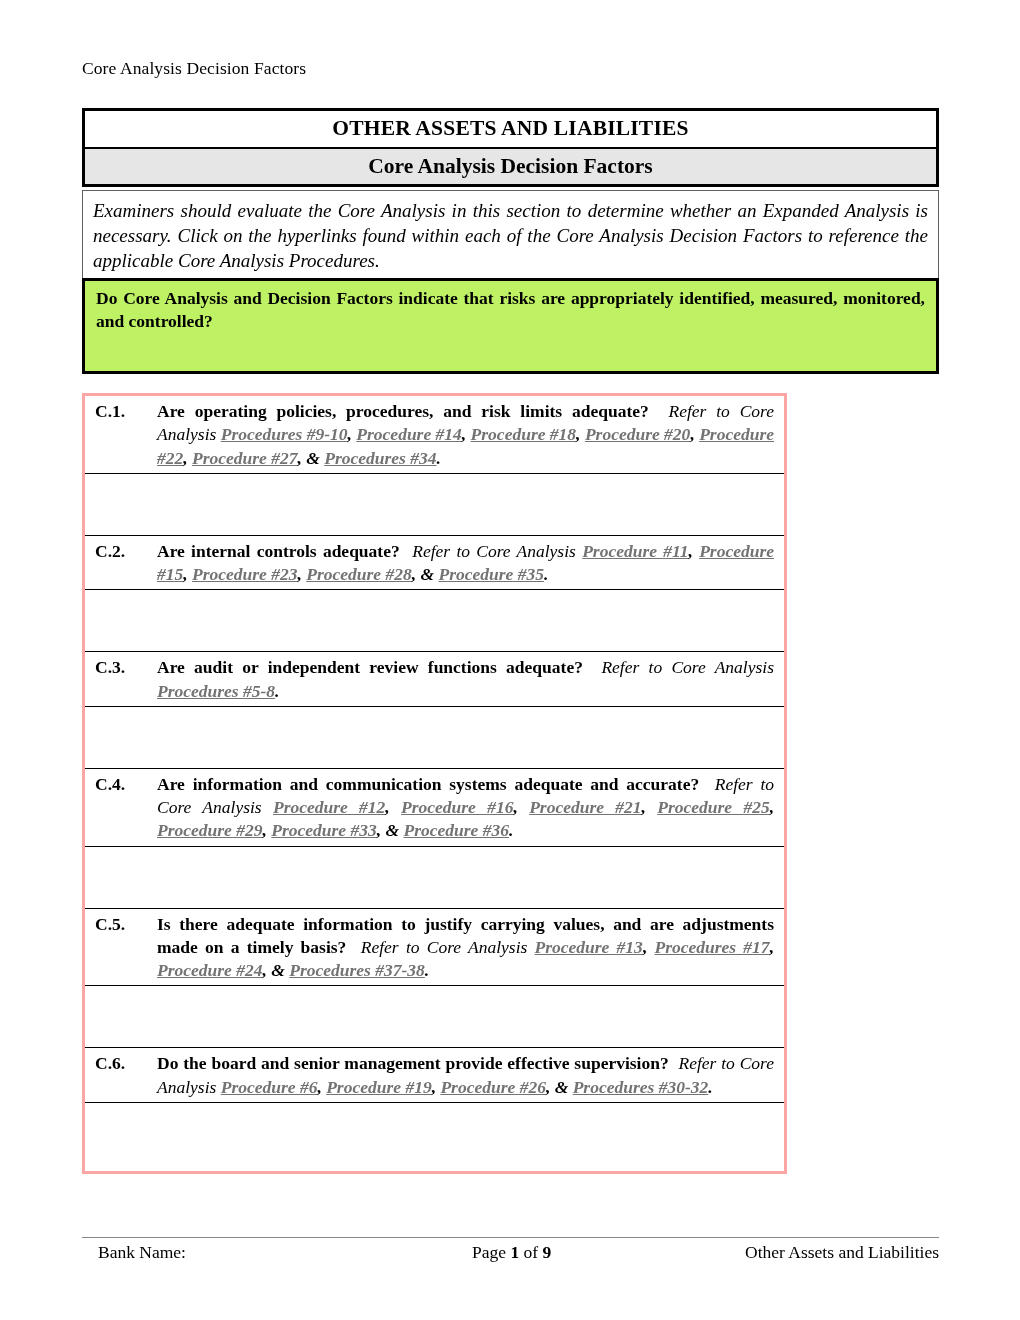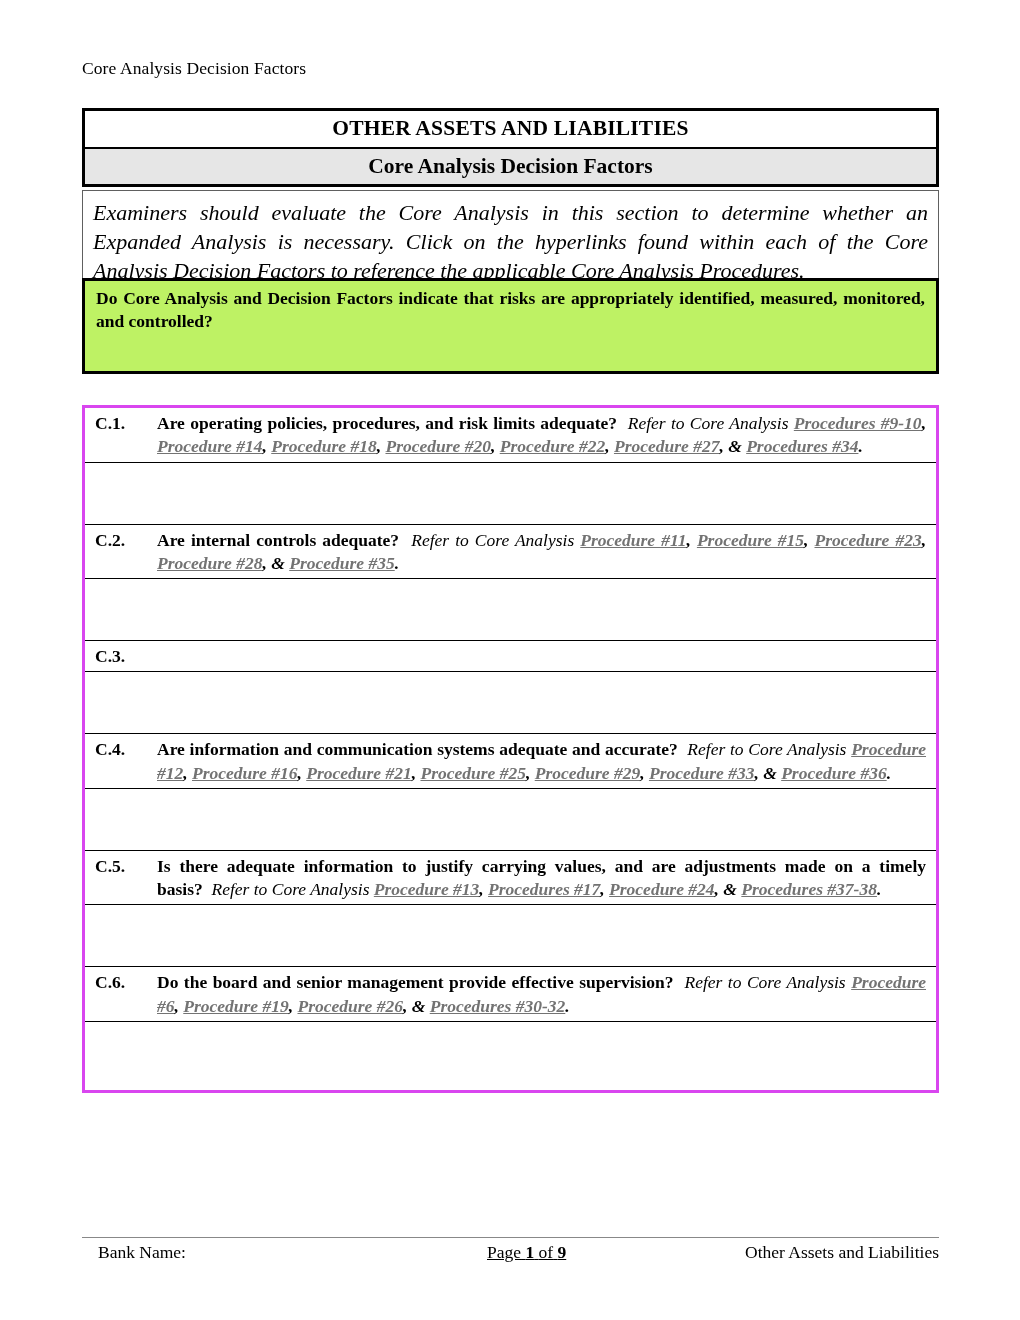--- a/index.html
+++ b/index.html
@@ -67,21 +67,21 @@
     left: 82px;
     top: 190px;
     width: 857px;
     box-sizing: border-box;
     border: 1.5px solid #606060;
     padding: 7px 10px 8px 10px;
     background: #ffffff;
   }
   .intro-text {
     font-style: italic;
-    font-size: 22px;
+    font-size: 19px;
     line-height: 1.32;
     text-align: justify;
     margin: 0;
   }
 
   
   .mainq-box {
     position: absolute;
     left: 82px;
     top: 278px;
@@ -98,25 +98,24 @@
     line-height: 1.34;
     text-align: justify;
     margin: 0;
   }
 
   
   .factors {
     position: absolute;
     left: 82px;
     top: 393px;
-    width: 857px;
-    box-sizing: border-box;
-    border: 3px solid #d946ef;
-    background: #ffffff;
-    margin-top: 12px;
+    width: 705px;
+    box-sizing: border-box;
+    border: 3px solid #fca5a5;
+    background: #ffffff;
   }
   .factor-row {
     box-sizing: border-box;
     border-bottom: 1px solid #000;
     padding: 4px 10px 3px 10px;
     display: flex;
     align-items: flex-start;
   }
   .factor-answer {
     box-sizing: border-box;
@@ -171,21 +170,21 @@
     top: 1241px;
     width: 857px;
     font-size: 17.5px;
     line-height: 1.3;
   }
   .footer-line {
     position: relative;
     height: 23px;
   }
   .f-left  { position: absolute; left: 16px; top: 0; }
-  .f-mid   { position: absolute; left: 405px; top: 0; text-decoration: underline; }
+  .f-mid   { position: absolute; left: 390px; top: 0; }
   .f-right { position: absolute; right: 0; top: 0; text-align: right; }
   .f-mid b { font-weight: bold; }
 </style>
 </head>
 <body>
 
 <div class="page">
 
   <div class="run-head">Core Analysis Decision Factors</div>
 
@@ -208,20 +207,21 @@
         <div class="f-body"><span class="f-q">Are operating policies, procedures, and risk limits adequate?</span>&nbsp;&nbsp;<span class="f-ref">Refer to Core Analysis</span> <a class="lnk" href="#">Procedures #9-10</a><span class="sep">, </span><a class="lnk" href="#">Procedure #14</a><span class="sep">, </span><a class="lnk" href="#">Procedure #18</a><span class="sep">, </span><a class="lnk" href="#">Procedure #20</a><span class="sep">, </span><a class="lnk" href="#">Procedure #22</a><span class="sep">, </span><a class="lnk" href="#">Procedure #27</a><span class="sep">, </span><span class="amp">&amp; </span><a class="lnk" href="#">Procedures #34</a><span class="sep">.</span></div>
       </div>
       <div class="factor-answer" style="height: 62px;"></div>
       <div class="factor-row">
         <div class="f-num">C.2.</div>
         <div class="f-body"><span class="f-q">Are internal controls adequate?</span>&nbsp;&nbsp;<span class="f-ref">Refer to Core Analysis</span> <a class="lnk" href="#">Procedure #11</a><span class="sep">, </span><a class="lnk" href="#">Procedure #15</a><span class="sep">, </span><a class="lnk" href="#">Procedure #23</a><span class="sep">, </span><a class="lnk" href="#">Procedure #28</a><span class="sep">, </span><span class="amp">&amp; </span><a class="lnk" href="#">Procedure #35</a><span class="sep">.</span></div>
       </div>
       <div class="factor-answer" style="height: 62px;"></div>
       <div class="factor-row">
         <div class="f-num">C.3.</div>
+        <div class="f-body"><span class="f-q">Are audit or independent review functions adequate?</span>&nbsp;&nbsp;<span class="f-ref">Refer to Core Analysis</span> <a class="lnk" href="#">Procedures #5-8</a><span class="sep">.</span></div>
       </div>
       <div class="factor-answer" style="height: 62px;"></div>
       <div class="factor-row">
         <div class="f-num">C.4.</div>
         <div class="f-body"><span class="f-q">Are information and communication systems adequate and accurate?</span>&nbsp;&nbsp;<span class="f-ref">Refer to Core Analysis</span> <a class="lnk" href="#">Procedure #12</a><span class="sep">, </span><a class="lnk" href="#">Procedure #16</a><span class="sep">, </span><a class="lnk" href="#">Procedure #21</a><span class="sep">, </span><a class="lnk" href="#">Procedure #25</a><span class="sep">, </span><a class="lnk" href="#">Procedure #29</a><span class="sep">, </span><a class="lnk" href="#">Procedure #33</a><span class="sep">, </span><span class="amp">&amp; </span><a class="lnk" href="#">Procedure #36</a><span class="sep">.</span></div>
       </div>
       <div class="factor-answer" style="height: 62px;"></div>
       <div class="factor-row">
         <div class="f-num">C.5.</div>
         <div class="f-body"><span class="f-q">Is there adequate information to justify carrying values, and are adjustments made on a timely basis?</span>&nbsp;&nbsp;<span class="f-ref">Refer to Core Analysis</span> <a class="lnk" href="#">Procedure #13</a><span class="sep">, </span><a class="lnk" href="#">Procedures #17</a><span class="sep">, </span><a class="lnk" href="#">Procedure #24</a><span class="sep">, </span><span class="amp">&amp; </span><a class="lnk" href="#">Procedures #37-38</a><span class="sep">.</span></div>

